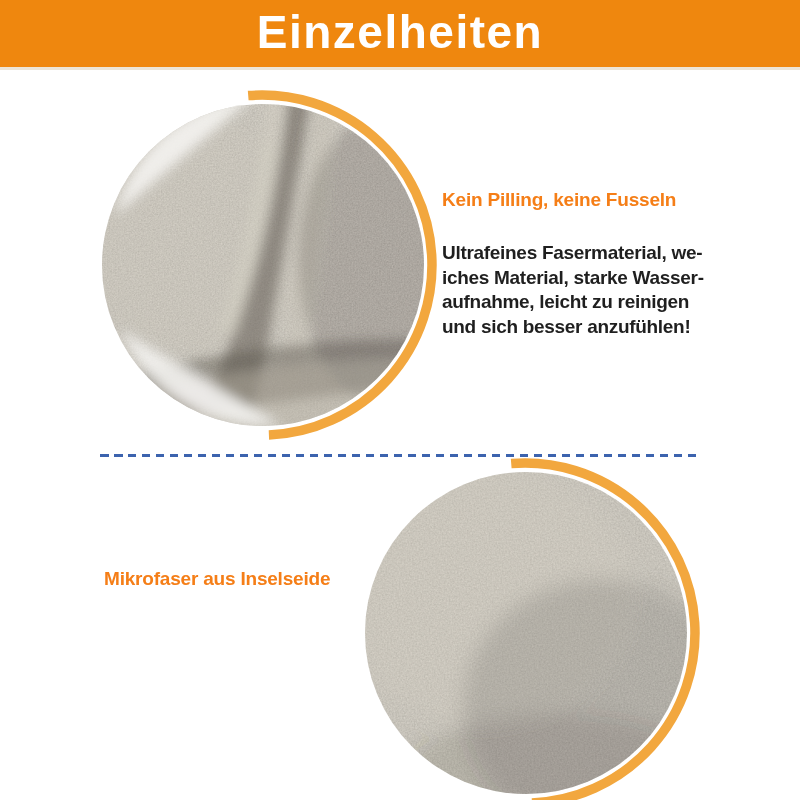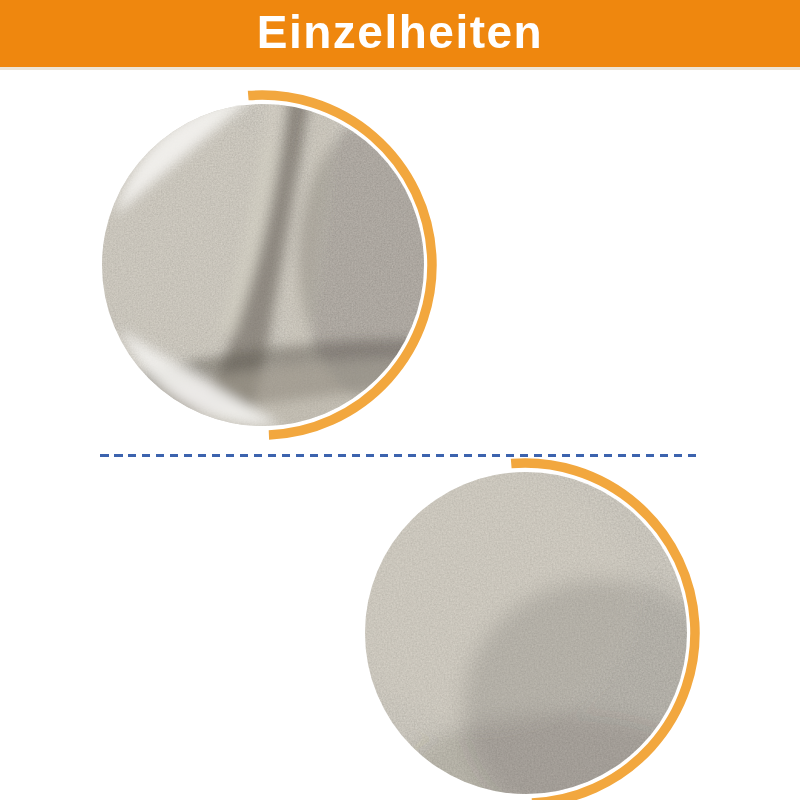--- a/index.html
+++ b/index.html
@@ -119,20 +119,29 @@
         <path d="M22,316 C115,290 235,274 340,276 L340,350 L22,350 Z" fill="#B8B1A3" opacity="0.45"></path>
 
         <path d="M172,10 L32,130 A161 161 0 0 1 172,10 Z" fill="#F3F2EF" opacity="0.92"></path>
 
         <path d="M37,245 L197,340 A161 161 0 0 1 37,245 Z" fill="#F3F2EF" opacity="0.9"></path>
       </g>
     </g>
     <path d="M 165.2 10.6 A 170 170 0 1 1 185.9 349.9" fill="none" stroke="#F2A73E" stroke-width="9.5" stroke-linecap="butt"></path>
   </svg>
 
+  <div class="feature feature-top">
+    <div class="feature-heading">Kein Pilling, keine Fusseln</div>
+    <div class="feature-body">
+      <div class="body-line">Ultrafeines Fasermaterial, we-</div>
+      <div class="body-line">iches Material, starke Wasser-</div>
+      <div class="body-line">aufnahme, leicht zu reinigen</div>
+      <div class="body-line">und sich besser anzufühlen!</div>
+    </div>
+  </div>
 
   <div class="divider"></div>
 
   <svg class="photo-bottom" viewBox="0 0 360 360" xmlns="http://www.w3.org/2000/svg">
     <defs>
       <clipPath id="clipBot">
           <circle cx="180" cy="180" r="161"></circle>
         </clipPath>
       <filter id="feltBot" x="-10%" y="-10%" width="120%" height="120%">
         <feTurbulence type="fractalNoise" baseFrequency="0.6" numOctaves="4" seed="42" stitchTiles="stitch"></feTurbulence>
@@ -153,15 +162,16 @@
       <g filter="url(#softBot)">
         <ellipse cx="135" cy="140" rx="150" ry="130" fill="#D8D2C6" opacity="0.16"></ellipse>
         <ellipse cx="255" cy="255" rx="140" ry="130" fill="#3F3B35" opacity="0.16"></ellipse>
         <ellipse cx="210" cy="320" rx="150" ry="60" fill="#45413A" opacity="0.14"></ellipse>
       </g>
     </g>
     <path d="M 165.2 10.6 A 170 170 0 1 1 185.9 349.9" fill="none" stroke="#F2A73E" stroke-width="9.5" stroke-linecap="butt"></path>
   </svg>
 
   <div class="feature feature-bottom">
+    <div class="feature-heading">Mikrofaser aus Inselseide</div>
   </div>
 
 </div>
 
 </body></html>

